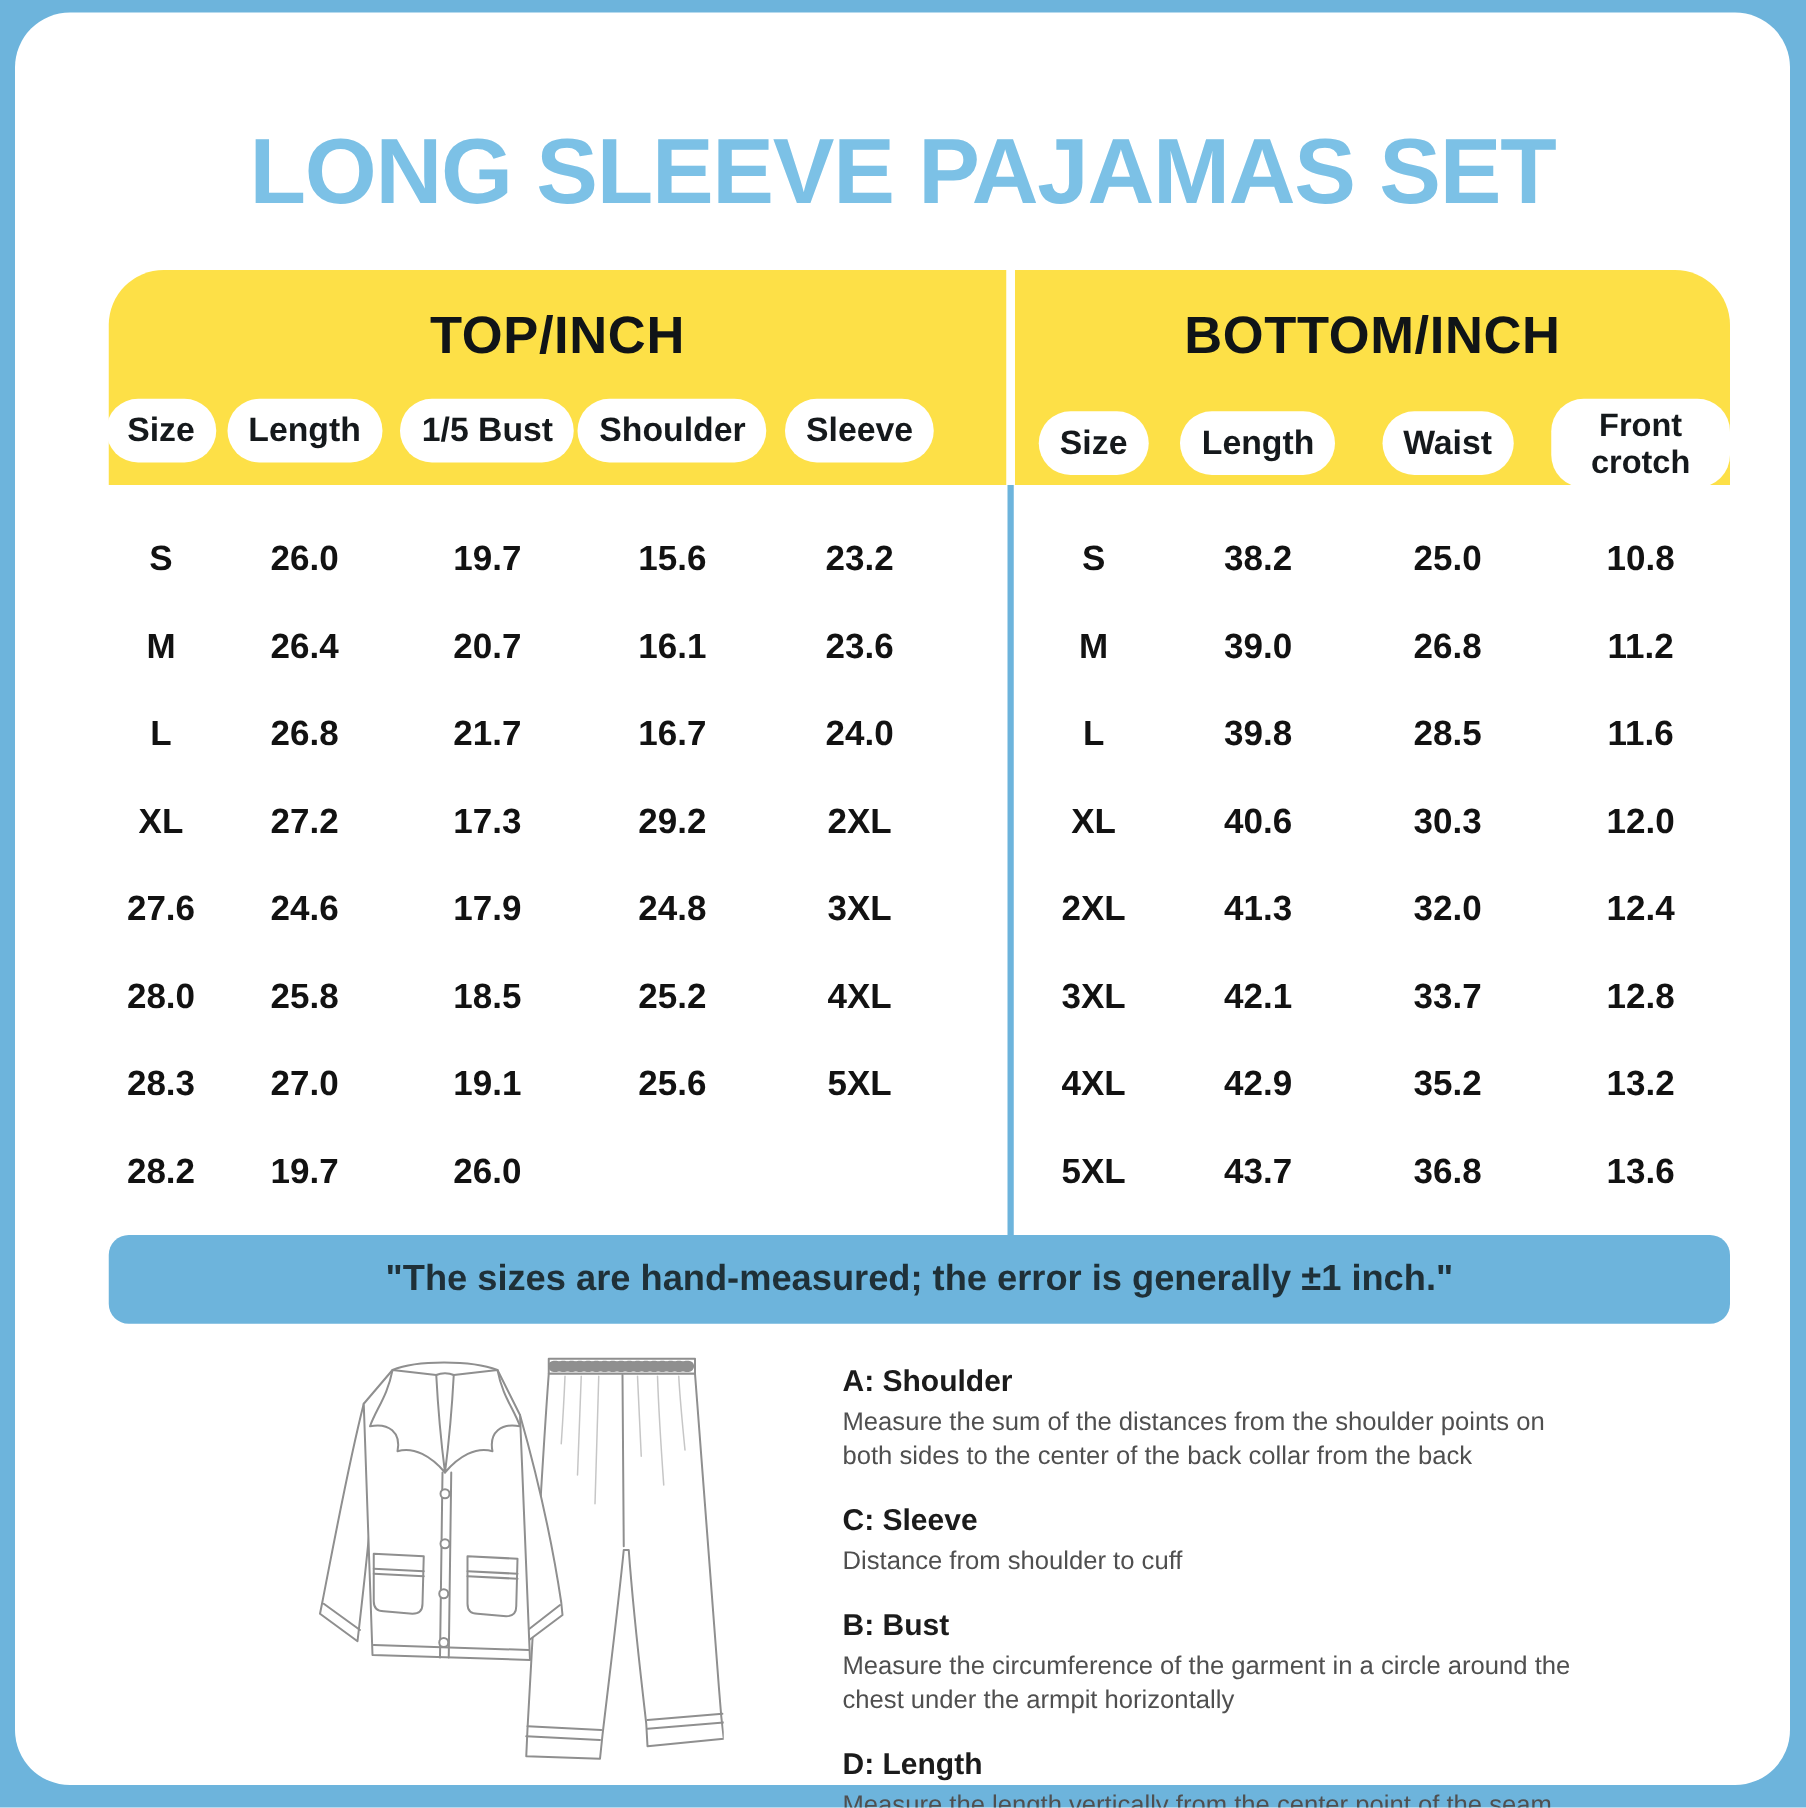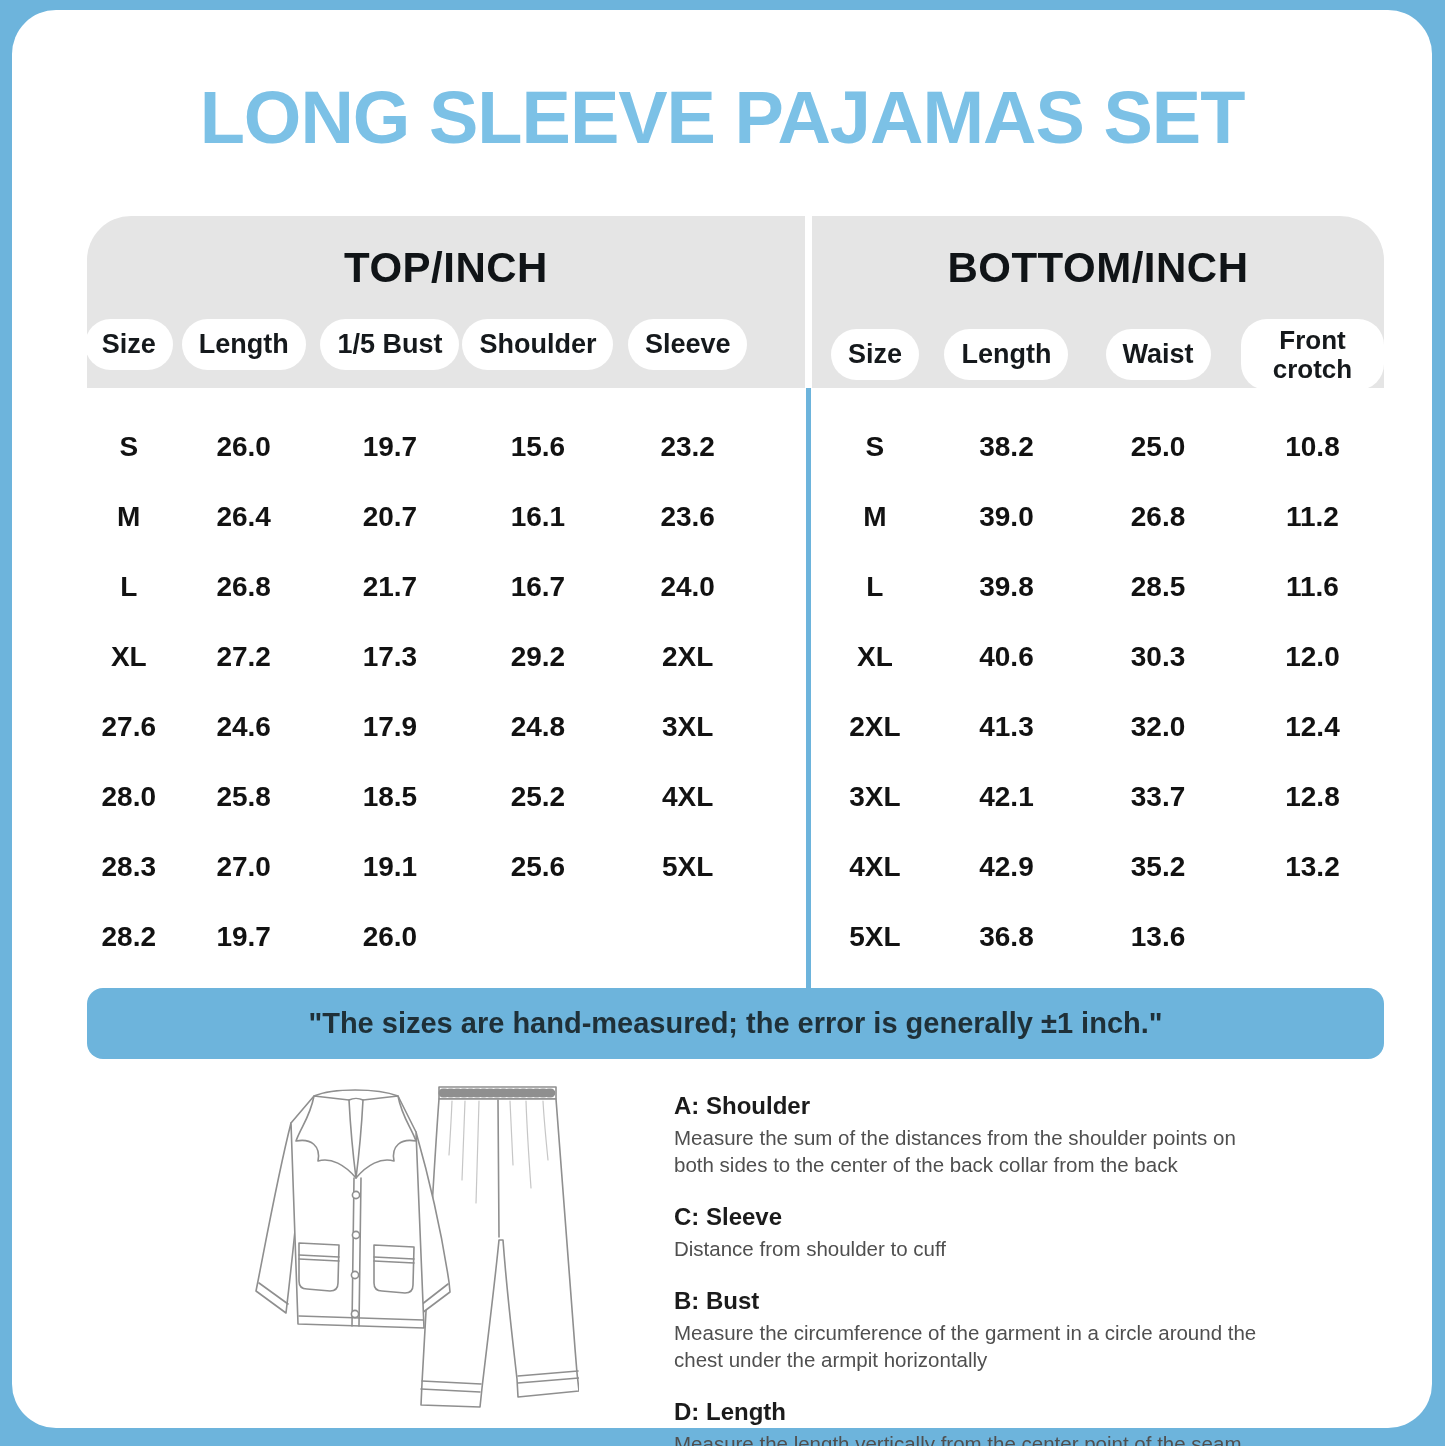--- a/index.html
+++ b/index.html
@@ -6,29 +6,29 @@
   body{
     width:1445px;height:1446px;position:relative;overflow:hidden;
     background:#6db4dc;
     font-family:"Liberation Sans", sans-serif;
   }
   .panel{
     position:absolute;left:12px;top:10px;width:1420px;height:1418px;
     background:#ffffff;border-radius:44px;
   }
   .title{
-    position:absolute;left:0;top:65px;width:100%;margin:0;
+    position:absolute;left:0;top:84px;width:100%;margin:0;
     text-align:center;font-size:74px;font-weight:800;letter-spacing:-1px;
     color:#7cc1e6;
   }
   .tables{position:absolute;left:75px;top:206px;width:1297px;height:772px;}
   .side{position:absolute;top:0;height:100%;}
   .side-top{left:0;width:718px;}
   .side-bottom{left:725px;width:572px;}
-  .thead{height:172px;background:#e5e5e5;}
+  .thead{height:172px;background:#fde047;}
   .thead-left{border-radius:44px 0 0 0;}
   .thead-right{border-radius:0 44px 0 0;}
   .thead-title{
     padding-top:28px;text-align:center;
     font-size:42px;font-weight:800;color:#101417;letter-spacing:0.5px;
   }
   .pill-row{margin-top:27px;align-items:center;justify-items:center;}
   .grid-top{display:grid;grid-template-columns:12% 21% 21% 21.5% 21.5%;padding-right:3%;}
   .grid-bot{display:grid;grid-template-columns:22% 24% 29% 25%;}
   .pill{
@@ -152,20 +152,21 @@
           <div class="cell">12.4</div>
           <div class="cell">3XL</div>
           <div class="cell">42.1</div>
           <div class="cell">33.7</div>
           <div class="cell">12.8</div>
           <div class="cell">4XL</div>
           <div class="cell">42.9</div>
           <div class="cell">35.2</div>
           <div class="cell">13.2</div>
           <div class="cell">5XL</div>
+          <div class="cell">43.7</div>
           <div class="cell">36.8</div>
           <div class="cell">13.6</div>
         </div>
     </section>
 
   </div>
 
   <div class="note-bar">
     <span>"The sizes are hand-measured; the error is generally ±1 inch."</span>
   </div>

